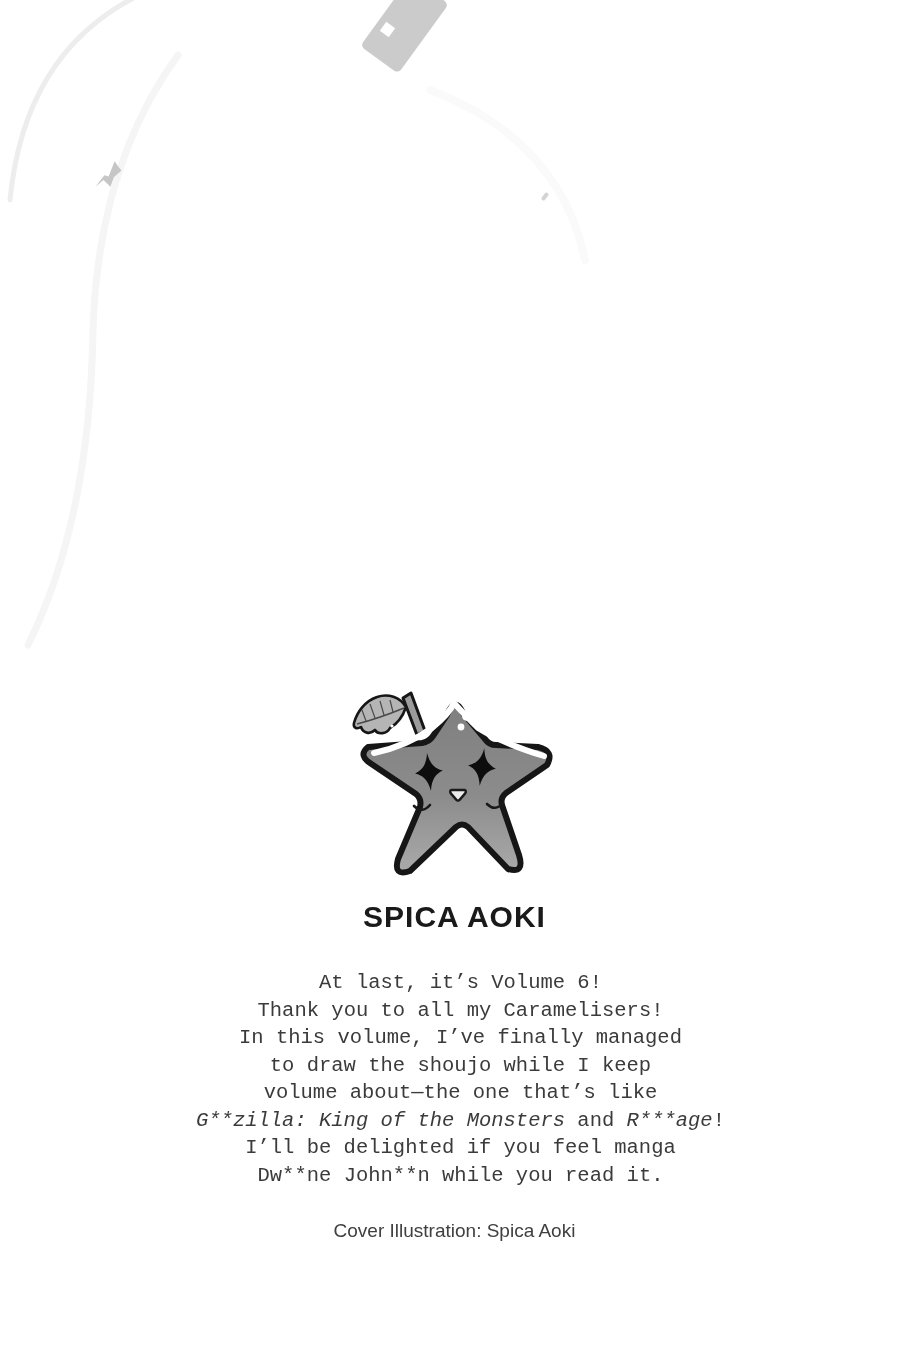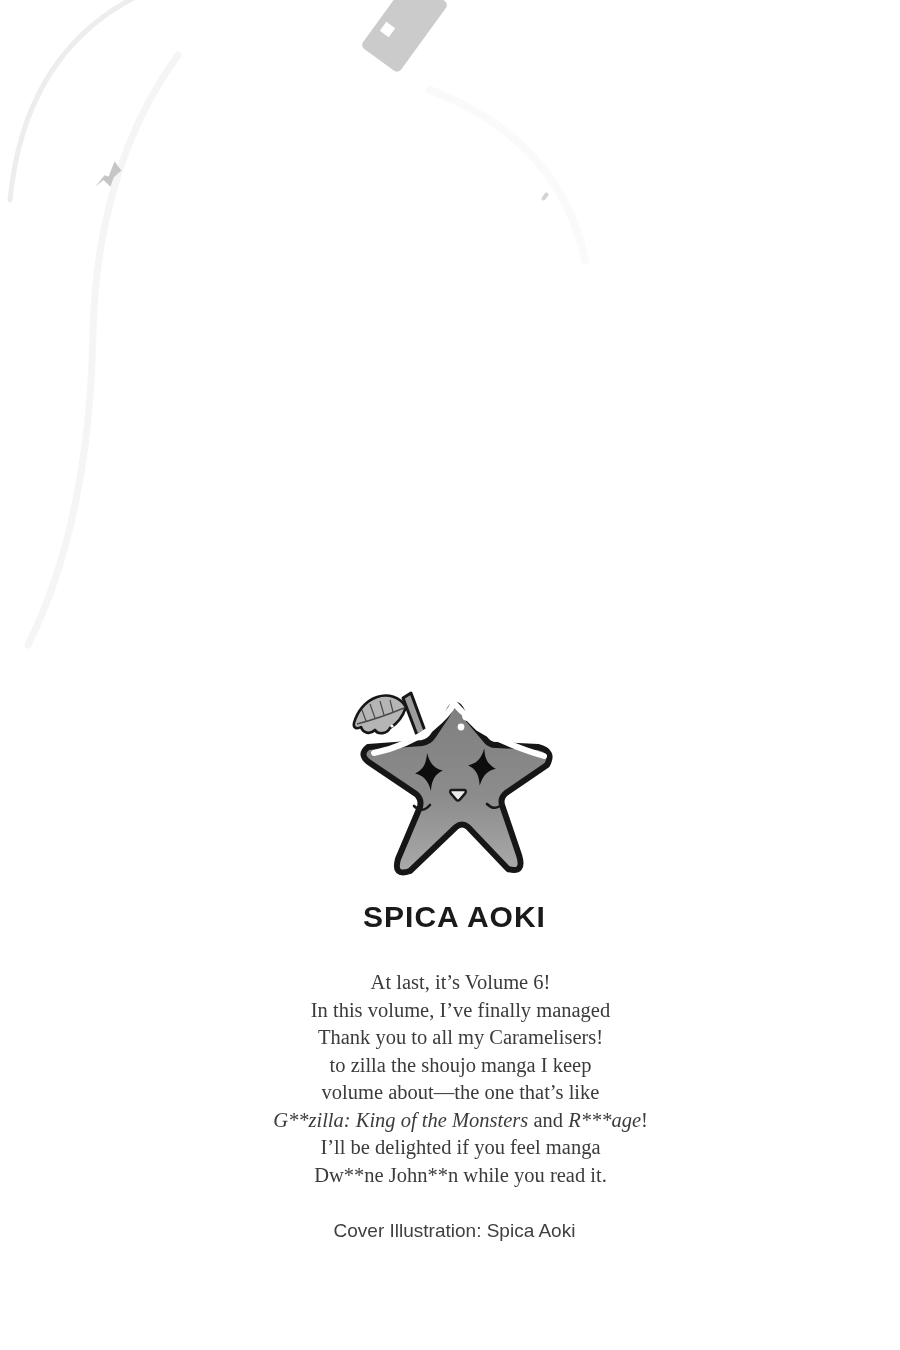--- a/index.html
+++ b/index.html
@@ -61,21 +61,21 @@
     letter-spacing: 1px;
     color: #1a1a1a;
   }
 
   
   .message {
     position: absolute; left: 0; top: 969px;
     width: 900px; padding-left: 21px;
     box-sizing: border-box;
     text-align: center;
-    font-family: Liberation Serif, serif;
+    font-family: Liberation Mono, monospace;
     font-size: 20.5px; line-height: 27.5px;
     color: #3b3b3b;
   }
   .msg-line { white-space: nowrap; }
   .msg-line .ital { font-style: italic; }
 
   
   .credits {
     position: absolute; left: 0; top: 1217px;
     width: 900px; padding-left: 9px;
@@ -147,23 +147,23 @@
 
       <path d="M 64,126 Q 72,134 80,125" fill="none" stroke="#1a1a1a" stroke-width="2.6" stroke-linecap="round"></path>
       <path d="M 137,124 Q 145,132 153,123" fill="none" stroke="#1a1a1a" stroke-width="2.6" stroke-linecap="round"></path>
     </svg>
   </figure>
 
   <h1 class="author-name">SPICA AOKI</h1>
 
   <div class="message">
       <div class="msg-line"><span>At last, it’s Volume 6!</span></div>
+      <div class="msg-line"><span>Thank you to all my Caramelisers!</span></div>
       <div class="msg-line"><span>In this volume, I’ve finally managed</span></div>
-      <div class="msg-line"><span>Thank you to all my Caramelisers!</span></div>
-      <div class="msg-line"><span>to zilla the shoujo manga I keep</span></div>
+      <div class="msg-line"><span>to draw the shoujo while I keep</span></div>
       <div class="msg-line"><span>volume about—the one that’s like</span></div>
       <div class="msg-line"><span class="ital">G**zilla: King of the Monsters</span><span> and </span><span class="ital">R***age</span><span>!</span></div>
       <div class="msg-line"><span>I’ll be delighted if you feel manga</span></div>
       <div class="msg-line"><span>Dw**ne John**n while you read it.</span></div>
     </div>
 
   <div class="credits">
       <div class="credit-line">Cover Illustration: Spica Aoki</div>
     </div>
 

